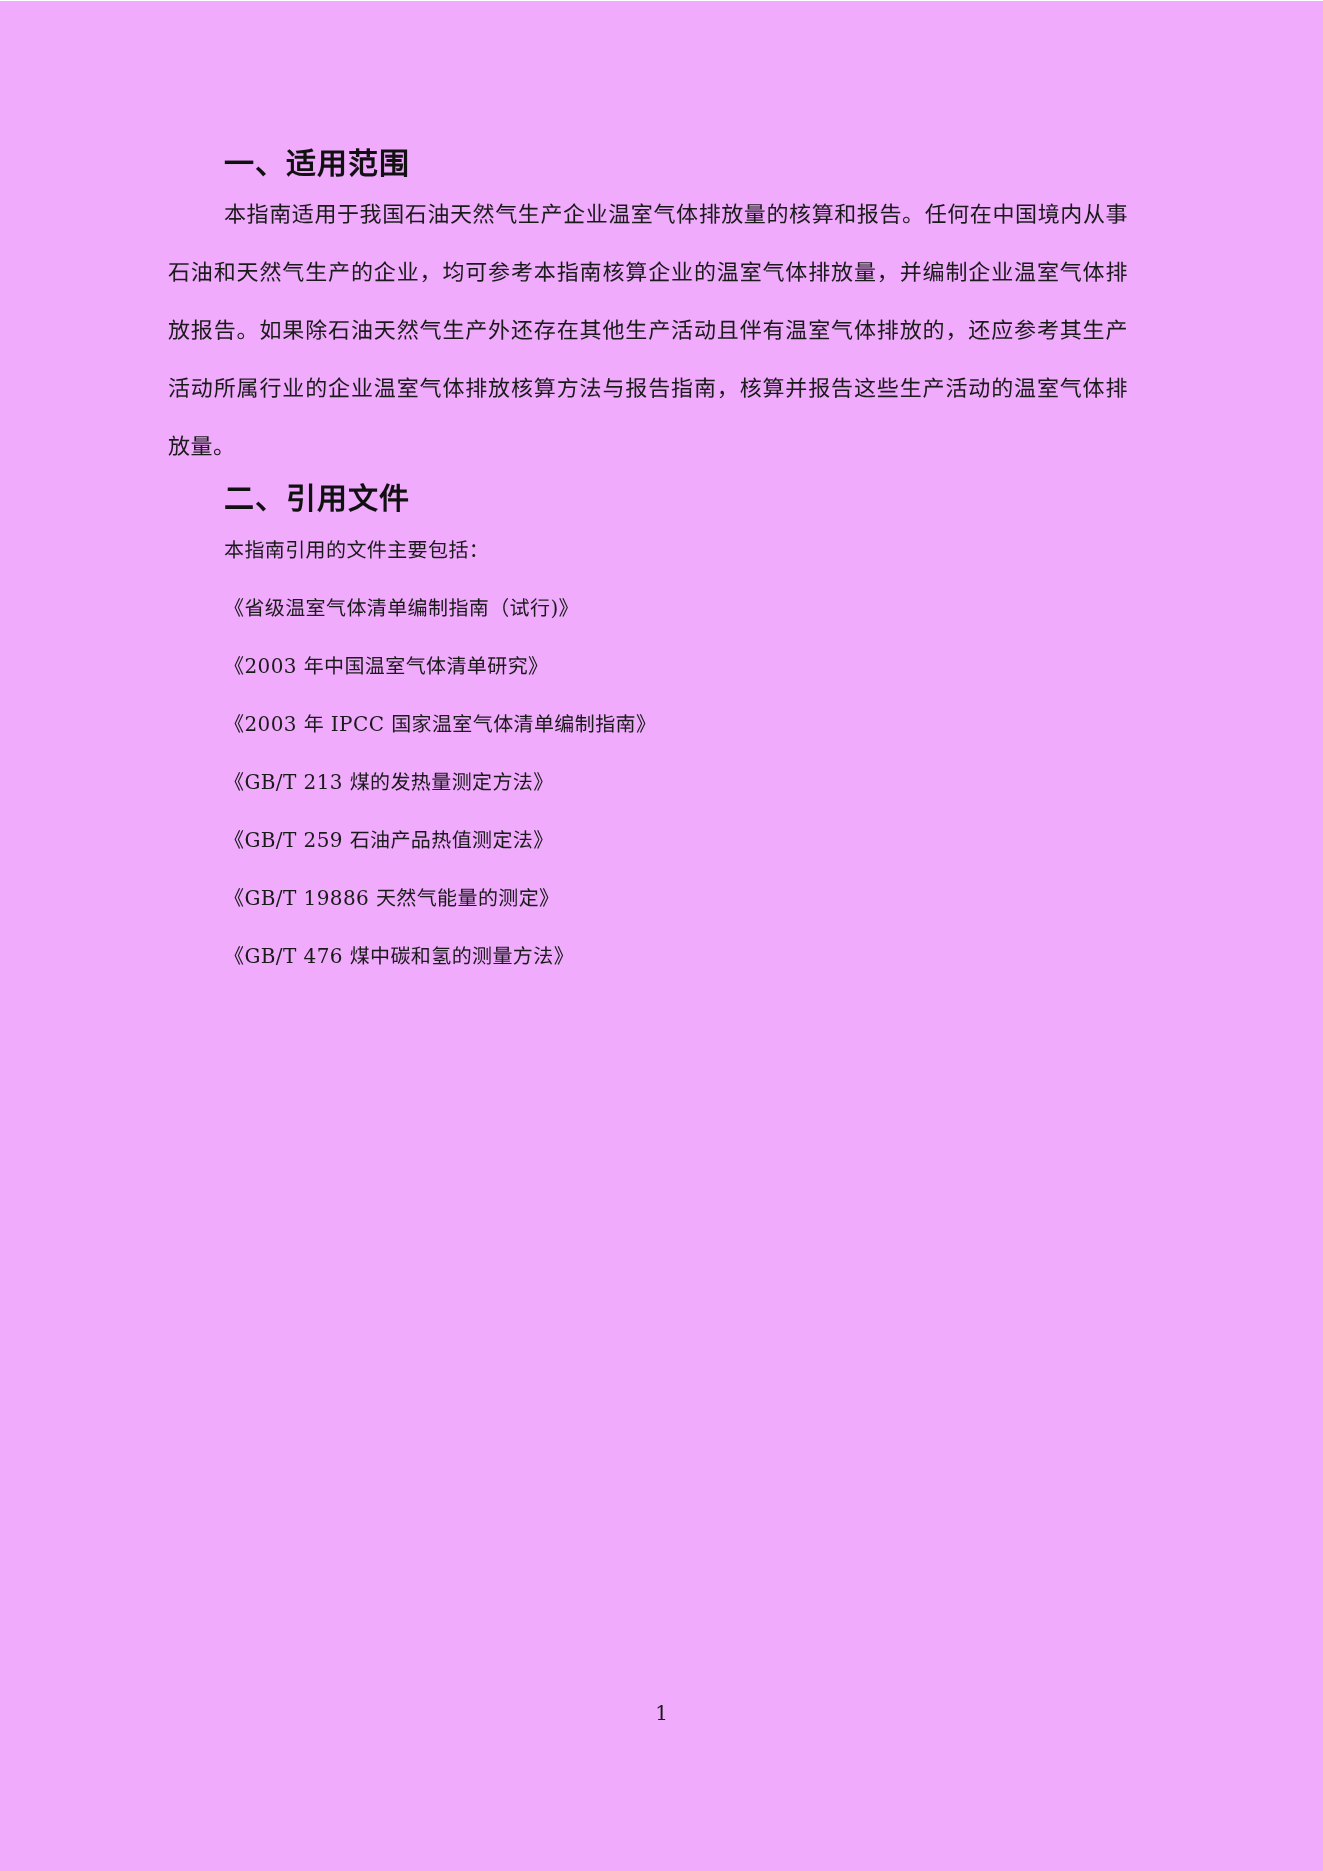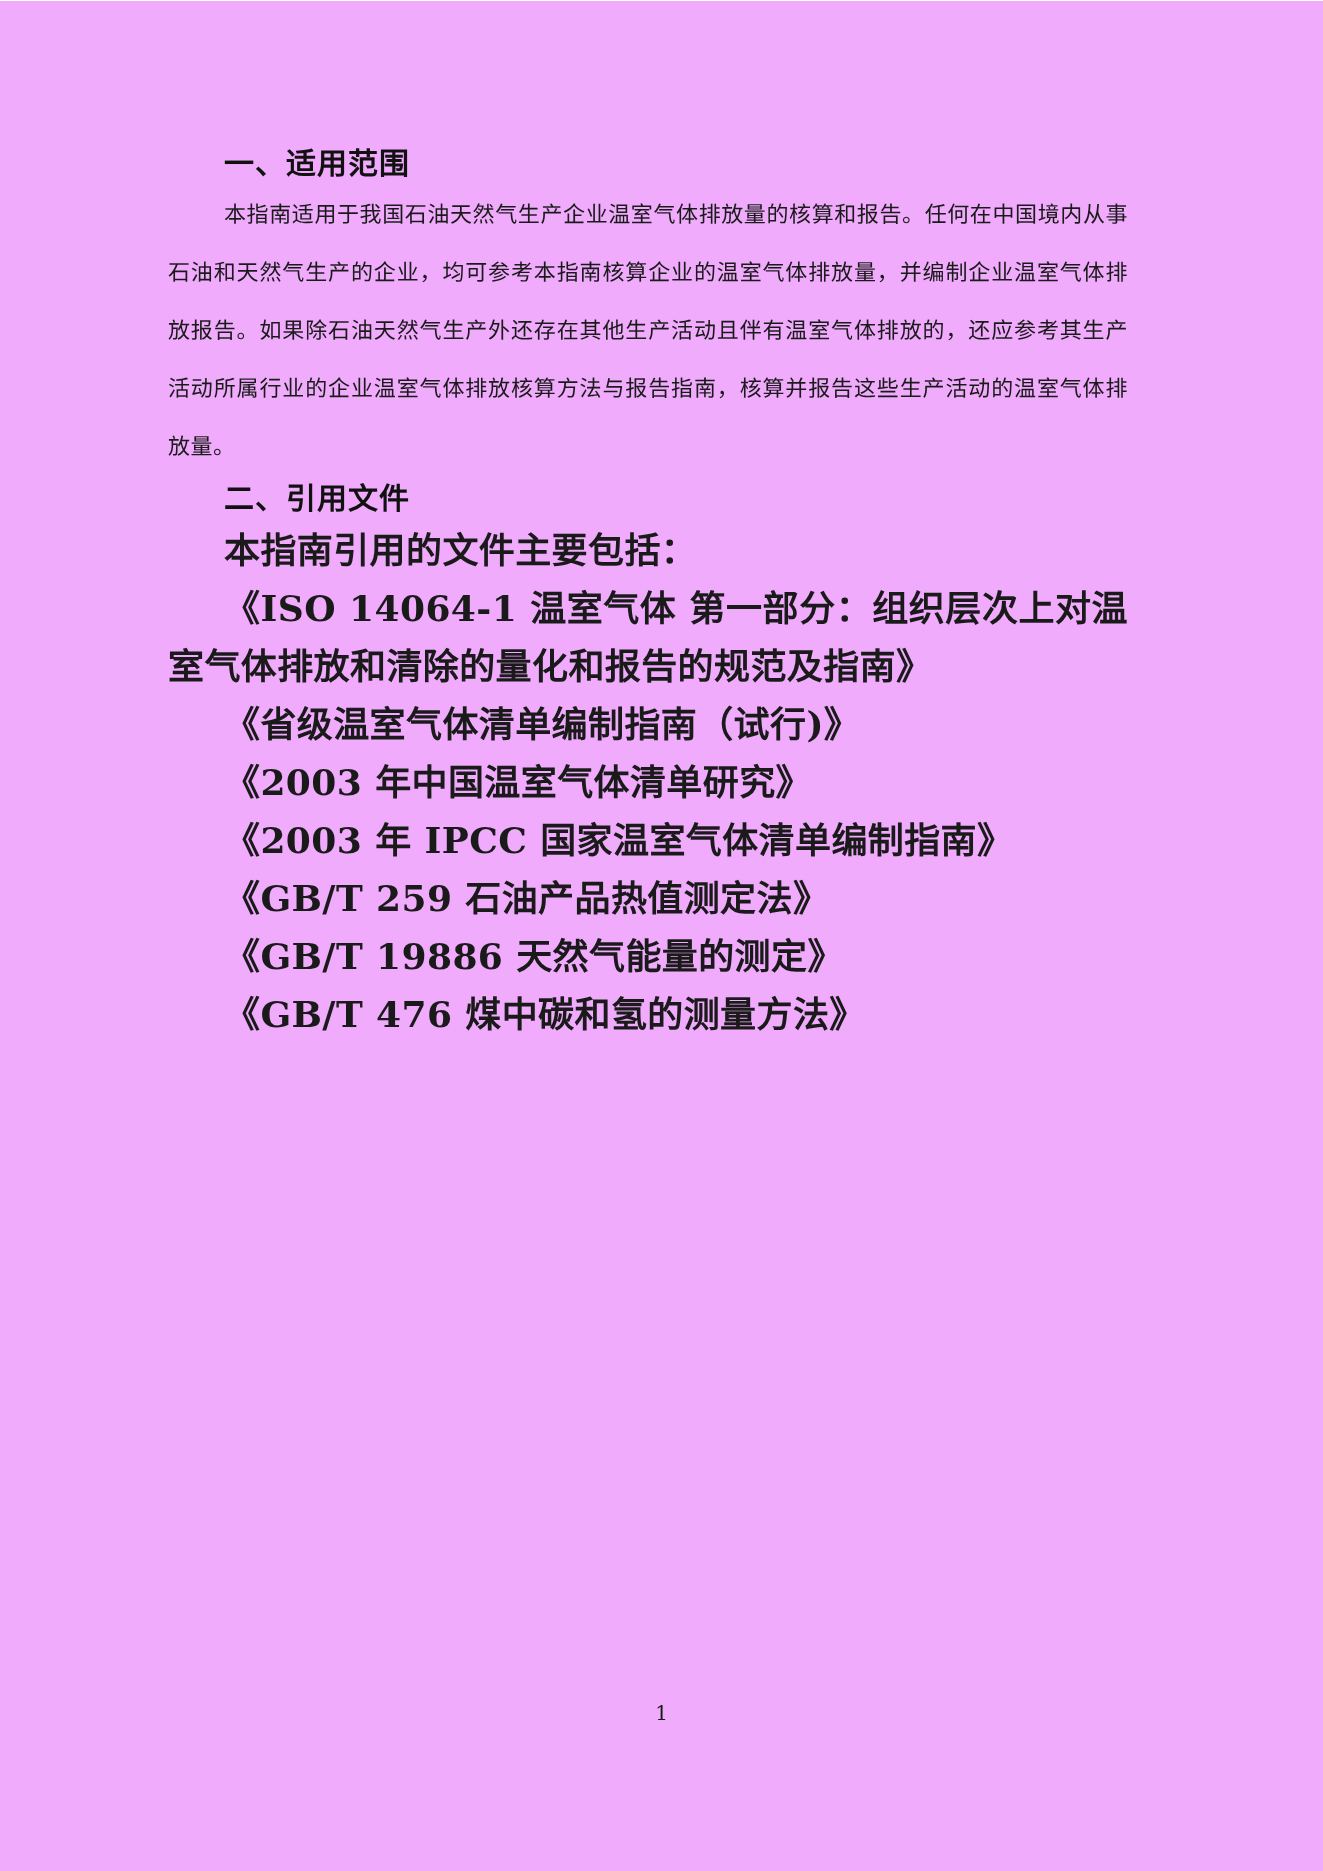--- a/index.html
+++ b/index.html
@@ -47,30 +47,29 @@
     line-height: 58px;
     margin: 0;
     padding: 0;
     text-align: justify;
     text-justify: inter-ideograph;
     text-indent: 56px;
     color: #1a1a1a;
     letter-spacing: 0.5px;
   }
   p.ref-line {
-    font-size: 36px;
+    font-size: 20px;
     line-height: 58px;
     margin: 0;
     padding: 0;
     text-indent: 56px;
     text-align: justify;
     text-justify: inter-ideograph;
     color: #1a1a1a;
     letter-spacing: 0.4px;
-    font-weight: bold;
   }
   .page-number {
     position: absolute;
     left: 0;
     right: 0;
     top: 1700px;
     text-align: center;
     font-size: 20px;
     font-family: "DejaVu Serif", "Liberation Serif", serif;
     color: #1a1a1a;
@@ -83,24 +82,24 @@
   <div class="content">
 
     <h2 class="section-heading section-1-heading">一、适用范围</h2>
 
     <p class="body-text">本指南适用于我国石油天然气生产企业温室气体排放量的核算和报告。任何在中国境内从事石油和天然气生产的企业，均可参考本指南核算企业的温室气体排放量，并编制企业温室气体排放报告。如果除石油天然气生产外还存在其他生产活动且伴有温室气体排放的，还应参考其生产活动所属行业的企业温室气体排放核算方法与报告指南，核算并报告这些生产活动的温室气体排放量。</p>
 
     <h2 class="section-heading section-2-heading">二、引用文件</h2>
 
     <p class="ref-line">本指南引用的文件主要包括：</p>
 
-    <p class="ref-line">《ISO 14064-1 温室气体 第一部分：组织层次上对温室气体排放和清除的量化和报告的规范及指南》</p>
     <p class="ref-line">《省级温室气体清单编制指南（试行)》</p>
     <p class="ref-line">《2003 年中国温室气体清单研究》</p>
     <p class="ref-line">《2003 年 IPCC 国家温室气体清单编制指南》</p>
+    <p class="ref-line">《GB/T 213 煤的发热量测定方法》</p>
     <p class="ref-line">《GB/T 259 石油产品热值测定法》</p>
     <p class="ref-line">《GB/T 19886 天然气能量的测定》</p>
     <p class="ref-line">《GB/T 476 煤中碳和氢的测量方法》</p>
 
   </div>
 
   <div class="page-number">1</div>
 </div>
 
 </body></html>

